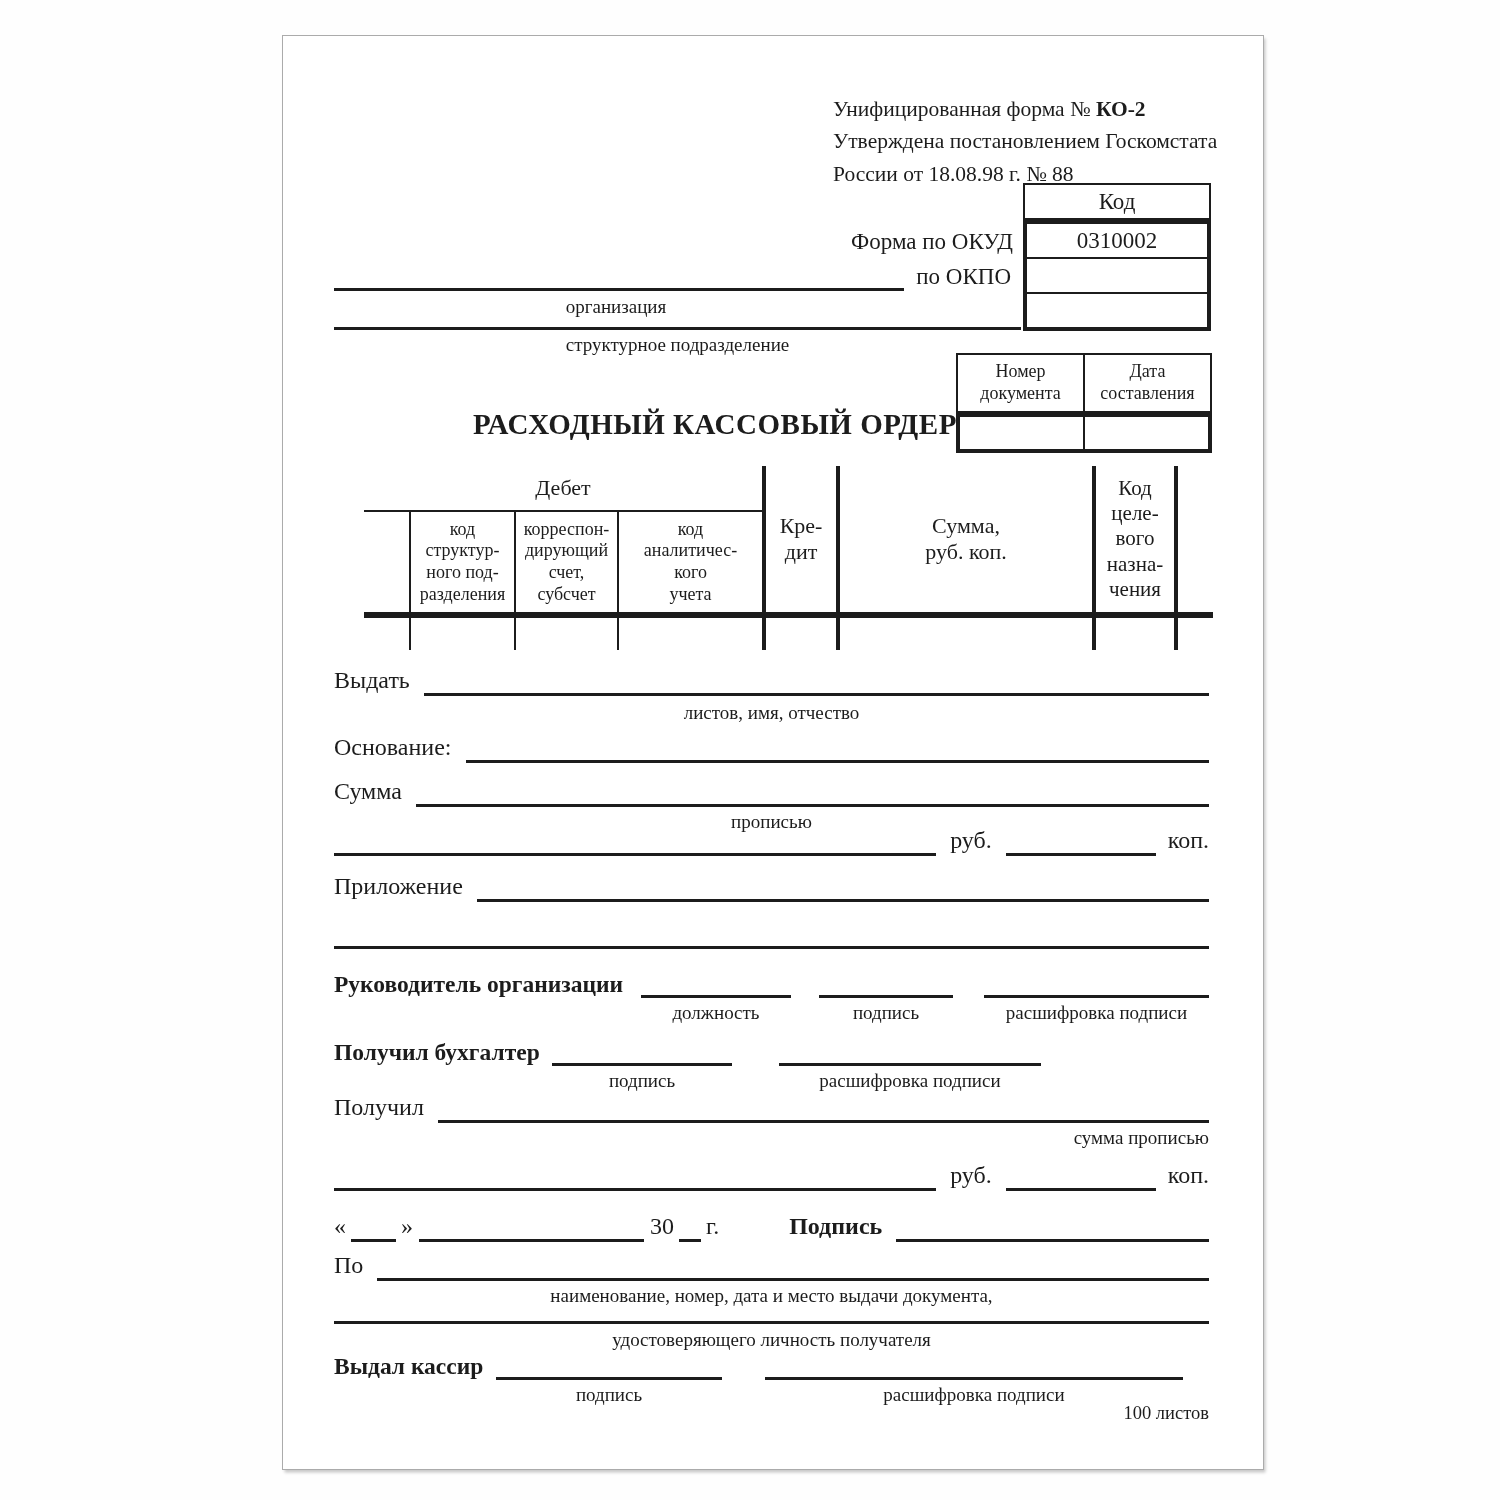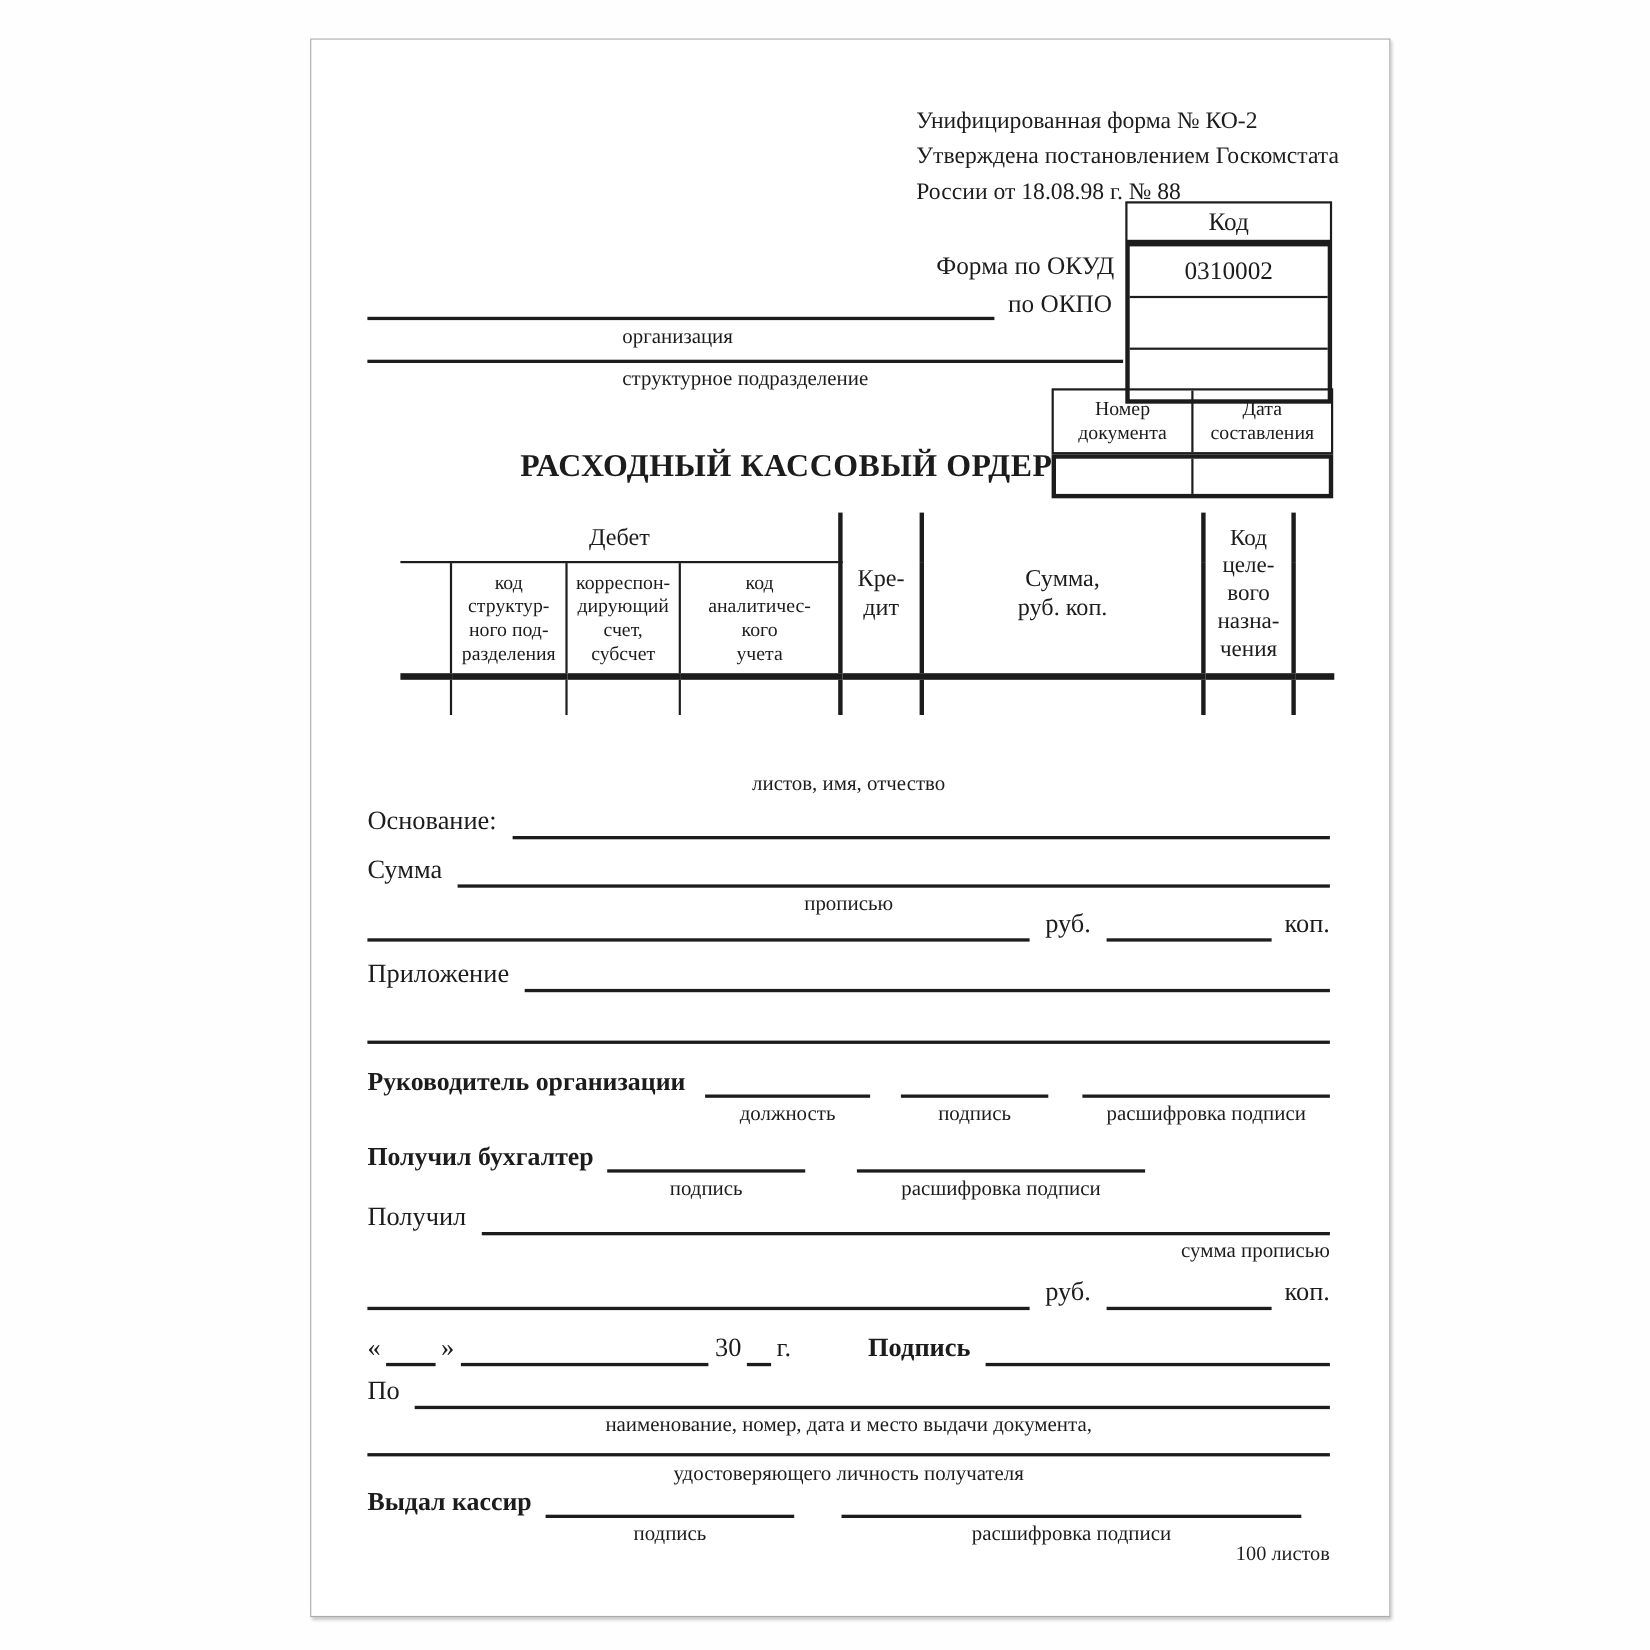--- a/index.html
+++ b/index.html
@@ -5,27 +5,27 @@
   html,body{margin:0;padding:0;}
   body{background:#ffffff;font-family:"Liberation Serif","DejaVu Serif",serif;color:#1c1c1c;}
   .stage{position:relative;width:1500px;height:1500px;background:#fefefe;overflow:hidden;}
   .sheet{position:absolute;left:282px;top:35px;width:980px;height:1433px;background:#ffffff;
          border:1px solid #ababab;box-shadow:1.5px 2.5px 3px rgba(0,0,0,.22);}
   .abs{position:absolute;}
   .pre{white-space:pre-line;}
 
   
   .hdr{left:550px;top:57px;width:395px;font-size:21.5px;line-height:1.5;}
-  .hdr b{font-weight:normal;}
+  .hdr b{font-weight:bold;}
 
   
   .kodtab{left:740px;top:147px;width:188px;}
   .kodtab .khead{border:2.5px solid #1c1c1c;height:33px;display:flex;align-items:center;justify-content:center;font-size:23px;}
   .kodtab .kbox{border:4px solid #1c1c1c;margin-top:0px;}
-  .kodtab .krow{height:45px;display:flex;align-items:center;justify-content:center;font-size:23px;}
+  .kodtab .krow{height:33px;display:flex;align-items:center;justify-content:center;font-size:23px;}
   .kodtab .krow + .krow{border-top:2px solid #1c1c1c;}
 
   .okud{left:430px;top:193px;width:300px;text-align:right;font-size:23px;}
 
   
   .fl{border-bottom:3px solid #1c1c1c;flex:1 1 auto;align-self:stretch;}
   .row{display:flex;align-items:center;left:51px;right:54px;font-size:24px;line-height:1.15;}
   .row .lab{padding-right:14px;white-space:nowrap;}
   .row .bold{font-weight:bold;}
   .cap{font-size:19px;text-align:center;left:51px;right:54px;}
@@ -153,20 +153,24 @@
         <td class="tnl"></td>
         <td class="tnl"></td>
         <td class="tkl"></td>
         <td class="tkl"></td>
         <td class="tkl"></td>
         <td class="tkl"></td>
       </tr>
     </tbody>
       </table>
 
+    <div class="abs row" style="top:630px;height:30px;">
+      <span class="lab">Выдать</span>
+      <div class="fl"></div>
+    </div>
     <div class="abs cap" style="top:666px;">листов, имя, отчество</div>
 
     <div class="abs row" style="top:697px;height:30px;">
       <span class="lab">Основание:</span>
       <div class="fl"></div>
     </div>
 
     <div class="abs row" style="top:741px;height:30px;">
       <span class="lab">Сумма</span>
       <div class="fl"></div>

